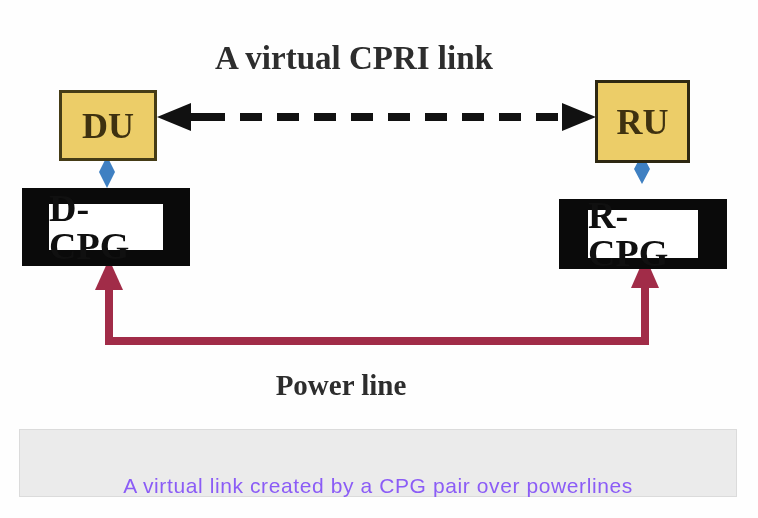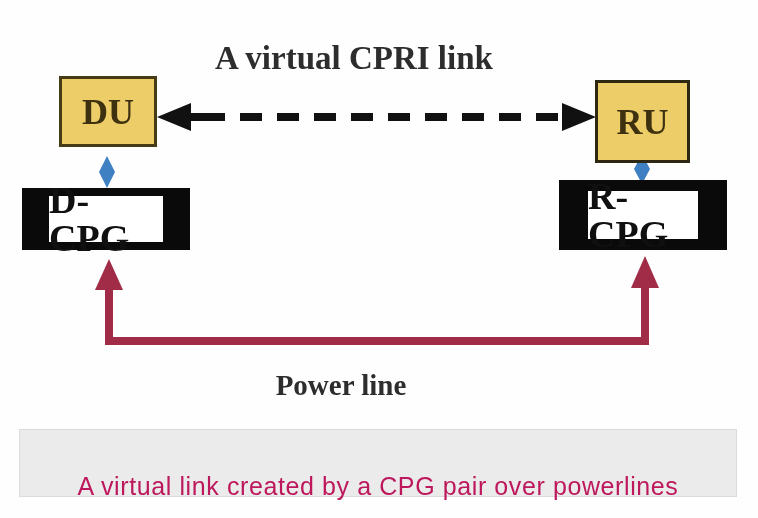--- a/index.html
+++ b/index.html
@@ -38,32 +38,32 @@
     background: #eccd68;
     border: 3px solid #453c16;
     display: flex;
     align-items: center;
     justify-content: center;
     font-size: 36px;
     font-weight: 600;
     color: #3e3110;
     z-index: 2;
   }
-  .node-du { left: 59px; top: 76px; width: 98px; height: 71px; }
+  .node-du { left: 59px; top: 90px; width: 98px; height: 71px; }
   .node-ru { left: 595px; top: 80px; width: 95px; height: 83px; border-color: #2e2812; }
   .cpg-node {
     position: absolute;
     background: #0a0a0a;
     display: flex;
     align-items: center;
     justify-content: center;
     z-index: 2;
   }
-  .node-dcpg { left: 22px; top: 188px; width: 168px; height: 62px; }
-  .node-rcpg { left: 559px; top: 180px; width: 168px; height: 70px; }
+  .node-dcpg { left: 22px; top: 188px; width: 168px; height: 78px; }
+  .node-rcpg { left: 559px; top: 199px; width: 168px; height: 70px; }
   .cpg-inner {
     background: #ffffff;
     display: flex;
     align-items: center;
     justify-content: center;
     font-size: 38px;
     font-weight: 600;
     color: #101010;
     line-height: 1;
   }
@@ -89,23 +89,23 @@
     height: 68px;
     background: #ebebeb;
     border: 1px solid #dbdbdb;
     display: flex;
     align-items: center;
     justify-content: center;
     z-index: 2;
   }
   .caption-text {
     font-family: "Liberation Sans", sans-serif;
-    font-size: 25px;
+    font-size: 21px;
     letter-spacing: 0.6px;
-    color: #be185d;
+    color: #8b5cf6;
     white-space: nowrap;
     margin-top: 46px;
   }
 </style>
 </head>
 <body>
 
 <div class="canvas">
 
   <svg class="overlay-svg" width="758" height="518" viewBox="0 0 758 518">

